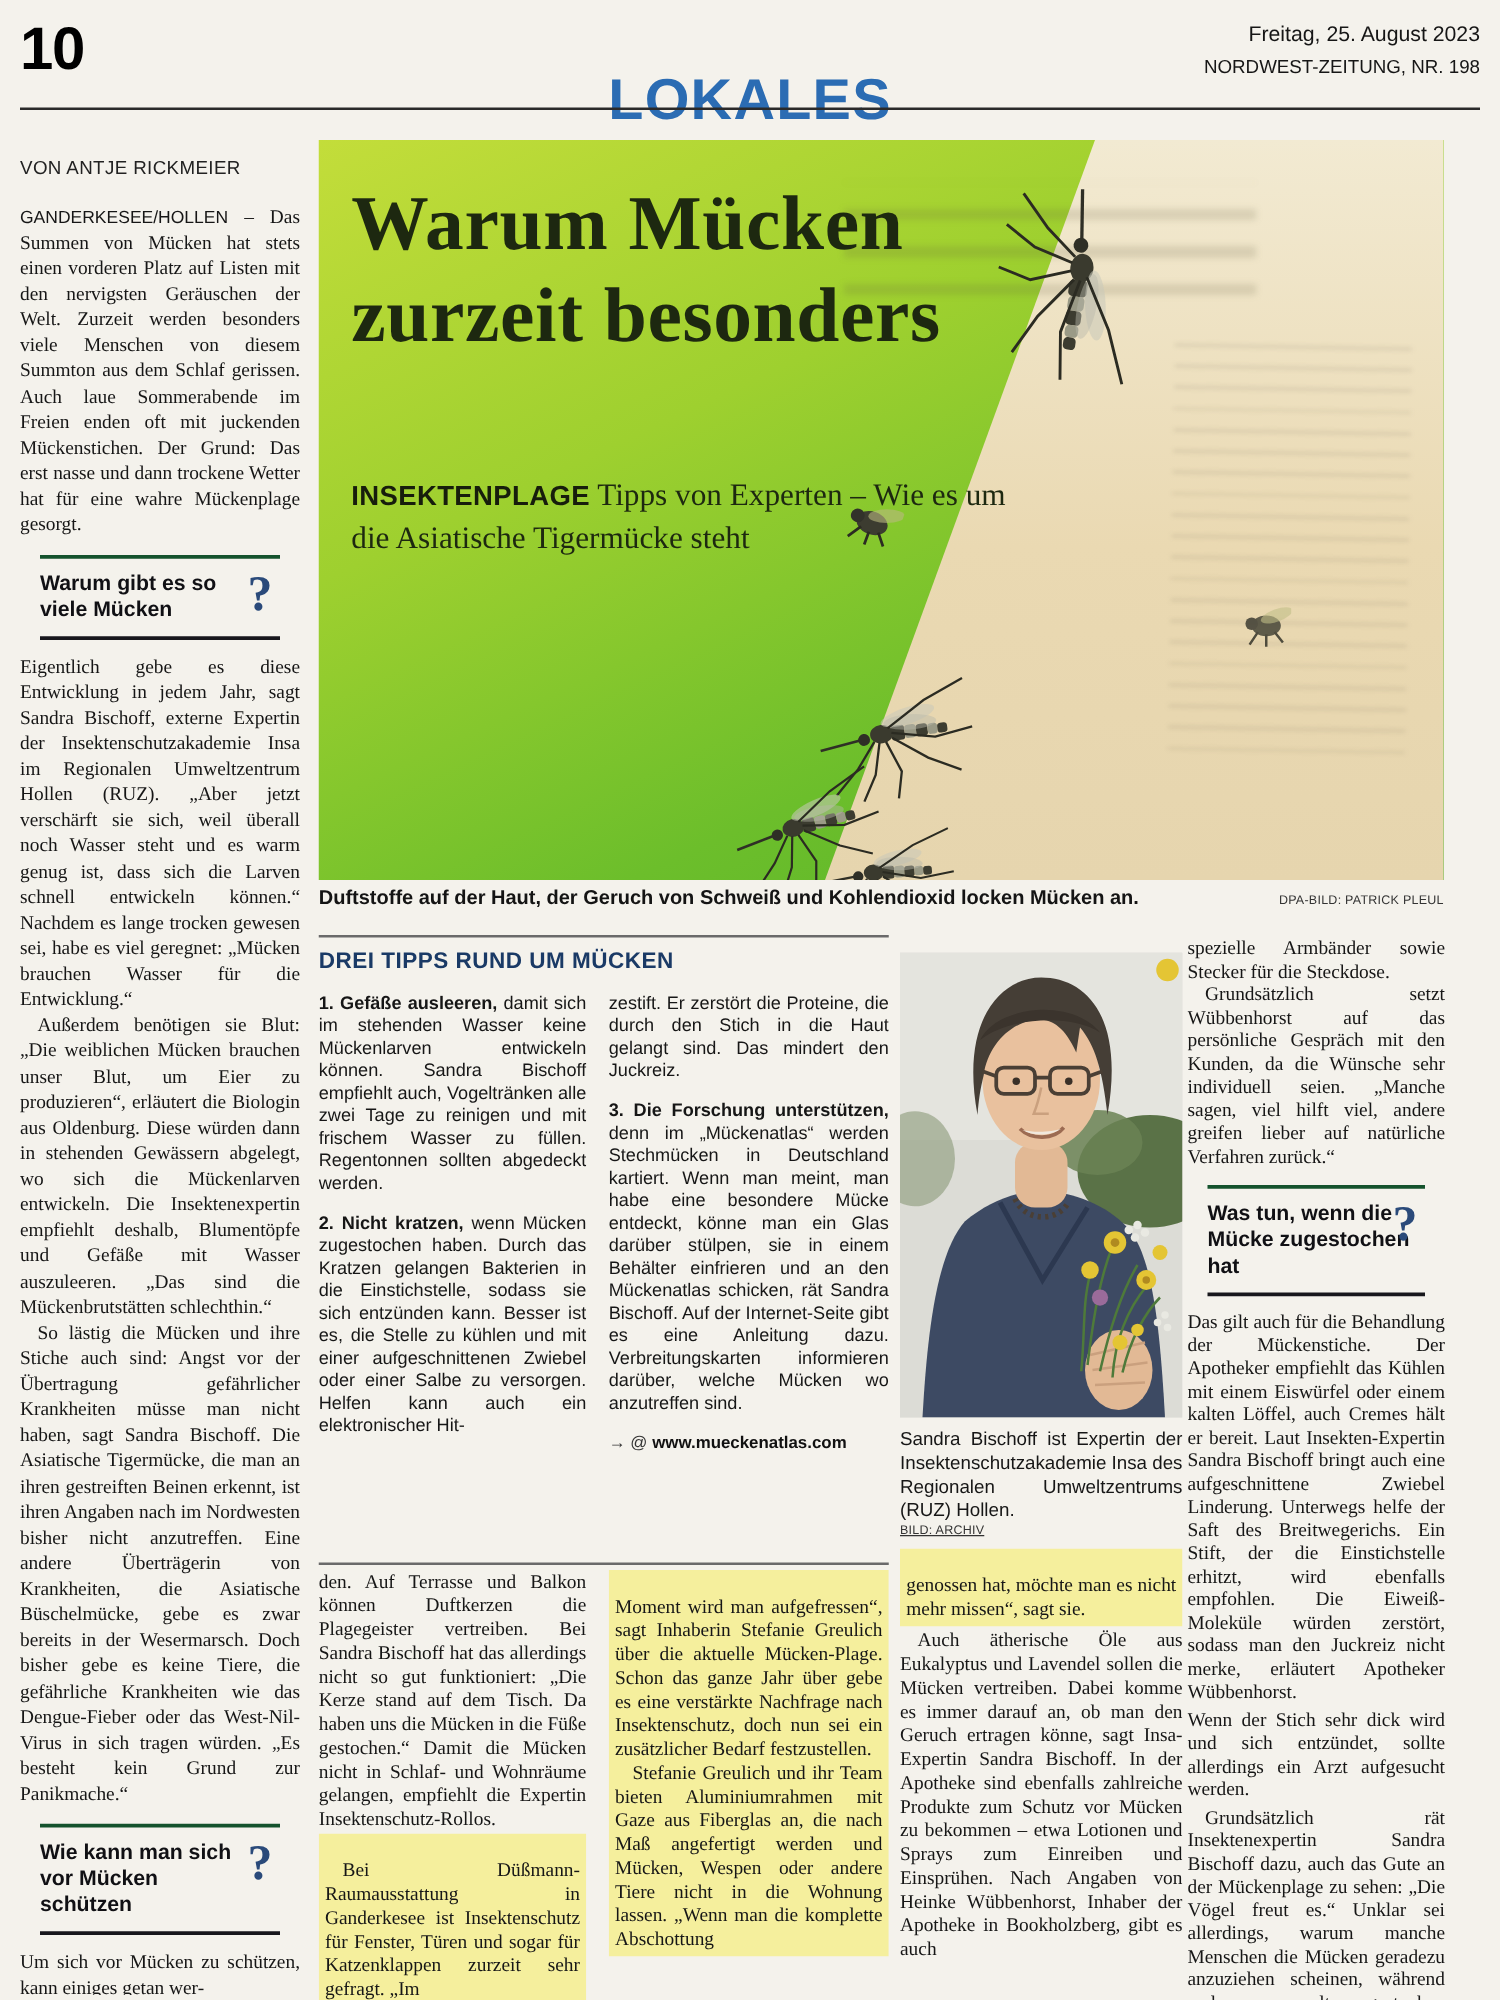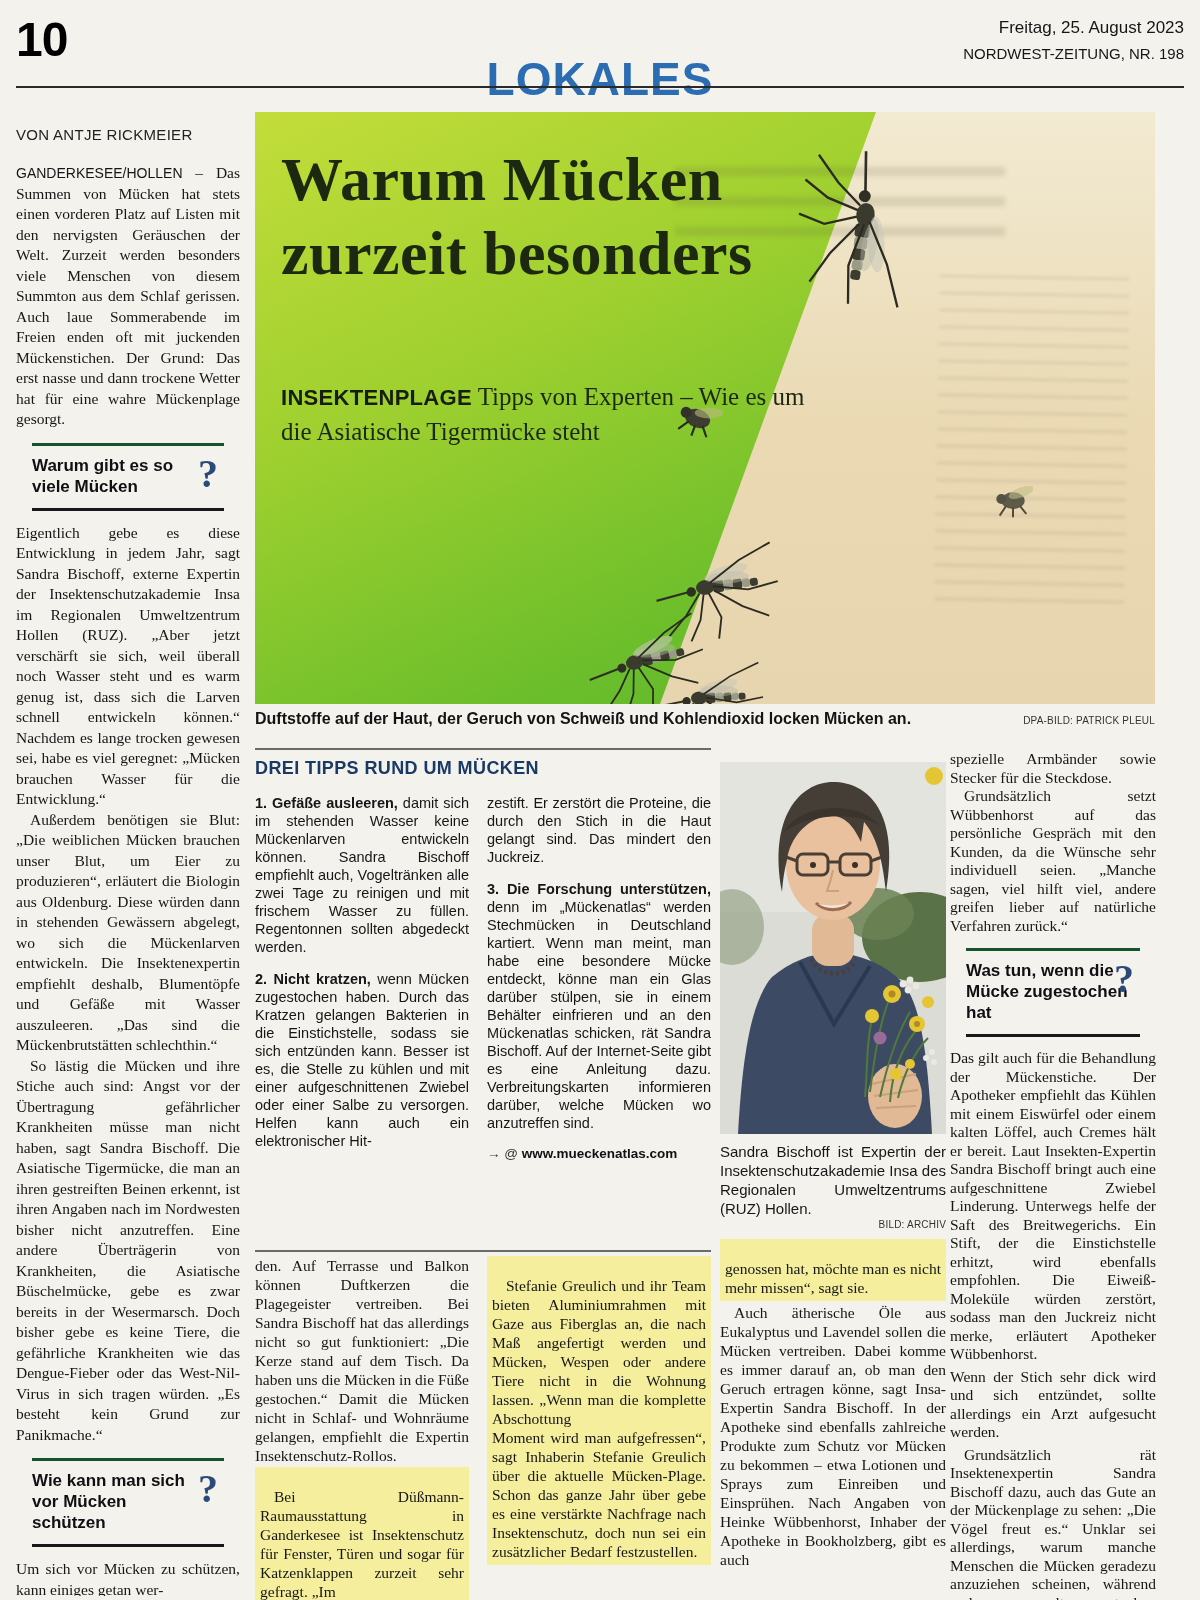--- a/index.html
+++ b/index.html
@@ -48,21 +48,21 @@
   .tcol1{position:absolute;left:0;top:44px;width:214px;height:450px;overflow:hidden;}
   .tcol2{position:absolute;left:232px;top:44px;width:224px;height:450px;overflow:hidden;}
   .tipp{margin-bottom:14px;}
   .tlead{font-weight:bold;}
   .linkrow{margin-top:4px;font-family:"Liberation Sans",sans-serif;font-size:13.5px;font-weight:bold;color:#111;}
   .linkrow .arrow{color:#333;font-weight:normal;}
   
   #portcol{position:absolute;left:720px;top:762px;width:226px;height:838px;overflow:hidden;}
   #portrait{display:block;width:226px;height:372px;background:#dcdcd6;}
   .portcap{margin-top:8px;font-family:"Liberation Sans",sans-serif;font-size:15px;line-height:19px;}
-  .portcredit{text-align:right;margin-top:1px;}
+  .portcredit{text-align:left;margin-top:1px;text-decoration:underline;}
   .highlight{background:#f5ef9d;padding:20px 5px 4px;}
   #portcol .highlight{margin-top:9px;}
   #portcol .cont{margin-top:2px;}
   
   #rightcol{position:absolute;left:950px;top:750px;width:206px;height:850px;overflow:hidden;}
   #rightcol .secbox h3{width:170px;}
   
   #b1{position:absolute;left:255px;top:1256px;width:214px;height:344px;overflow:hidden;}
   #b2{position:absolute;left:487px;top:1256px;width:224px;height:344px;overflow:hidden;}
   #b1 .highlight{display:block;margin-top:2px;}
@@ -258,18 +258,18 @@
   </div>
 
   <div id="b1">
     <p class="bodymid just">den. Auf Terrasse und Balkon können Duftkerzen die Plagegeister vertreiben. Bei Sandra Bischoff hat das allerdings nicht so gut funktioniert: „Die Kerze stand auf dem Tisch. Da haben uns die Mücken in die Füße gestochen.“ Damit die Mücken nicht in Schlaf- und Wohnräume gelangen, empfiehlt die Expertin Insektenschutz-Rollos.</p>
     <div class="highlight">
       <p class="bodymid just ind">Bei Düßmann-Raumausstattung in Ganderkesee ist Insektenschutz für Fenster, Türen und sogar für Katzenklappen zurzeit sehr gefragt. „Im</p>
     </div>
   </div>
   <div id="b2">
     <div class="highlight">
+      <p class="bodymid just">Moment wird man aufgefressen“, sagt Inhaberin Stefanie Greulich über die aktuelle Mücken-Plage. Schon das ganze Jahr über gebe es eine verstärkte Nachfrage nach Insektenschutz, doch nun sei ein zusätzlicher Bedarf festzustellen.</p>
       <p class="bodymid just ind">Stefanie Greulich und ihr Team bieten Aluminiumrahmen mit Gaze aus Fiberglas an, die nach Maß angefertigt werden und Mücken, Wespen oder andere Tiere nicht in die Wohnung lassen. „Wenn man die komplette Abschottung</p>
-      <p class="bodymid just">Moment wird man aufgefressen“, sagt Inhaberin Stefanie Greulich über die aktuelle Mücken-Plage. Schon das ganze Jahr über gebe es eine verstärkte Nachfrage nach Insektenschutz, doch nun sei ein zusätzlicher Bedarf festzustellen.</p>
     </div>
   </div>
 
 </div>
 
 </body></html>

